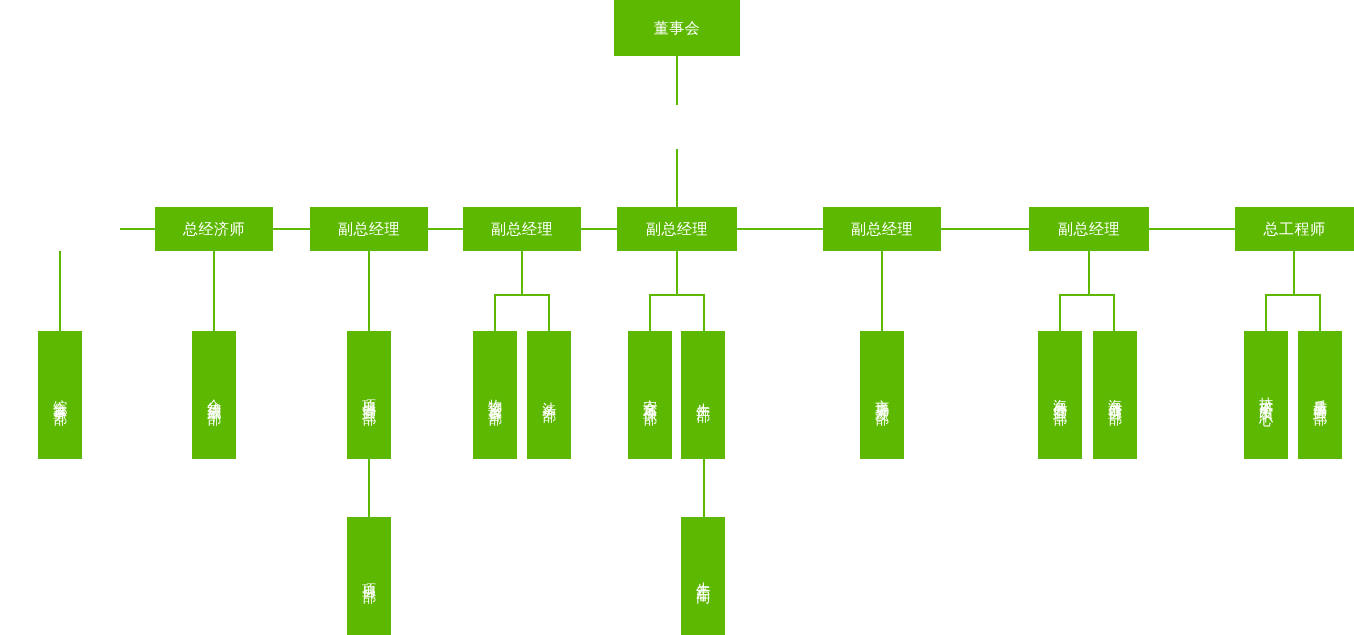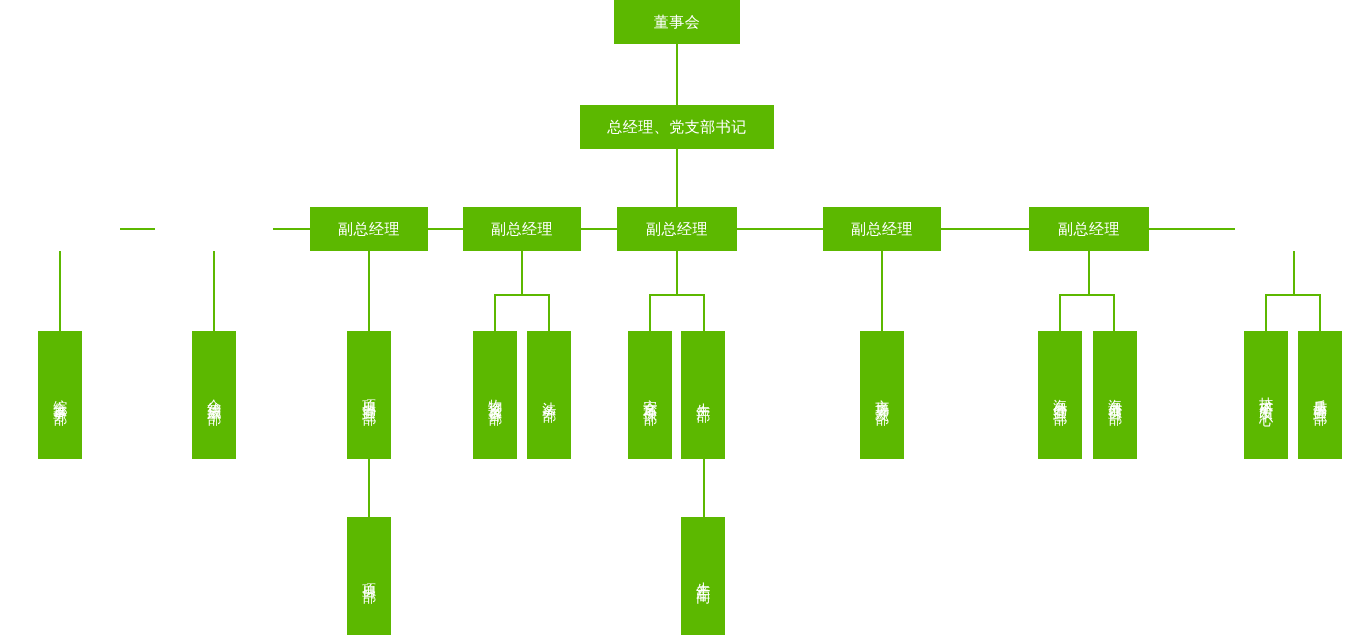--- a/index.html
+++ b/index.html
@@ -91,29 +91,29 @@
 
   <div class="edge v" style="left:1293px; top:251px; height:44px;"></div>
   <div class="edge h" style="left:1265px; top:294px; width:56px;"></div>
   <div class="edge v" style="left:1265px; top:294px; height:37px;"></div>
   <div class="edge v" style="left:1319px; top:294px; height:37px;"></div>
 
   <div class="edge v" style="left:368px; top:459px; height:58px;"></div>
 
   <div class="edge v" style="left:703px; top:459px; height:58px;"></div>
 
-  <div class="node horiz" style="left:614px; top:0px; width:126px; height:44px;">
+  <div class="node horiz" style="left:614px; top:0px; width:126px; height:56px;">
     <span>董事会</span>
   </div>
 
-  <div class="node horiz" style="left:580px; top:105px; width:194px; height:44px;">
-    <span>总经理、党支部书记</span>
-  </div>
 
 
+  <div class="node horiz" style="left:155px; top:207px; width:118px; height:44px;">
+    <span>总经济师</span>
+  </div>
 
   <div class="node horiz" style="left:310px; top:207px; width:118px; height:44px;">
     <span>副总经理</span>
   </div>
 
   <div class="node horiz" style="left:463px; top:207px; width:118px; height:44px;">
     <span>副总经理</span>
   </div>
 
   <div class="node horiz" style="left:617px; top:207px; width:120px; height:44px;">
@@ -121,20 +121,23 @@
   </div>
 
   <div class="node horiz" style="left:823px; top:207px; width:118px; height:44px;">
     <span>副总经理</span>
   </div>
 
   <div class="node horiz" style="left:1029px; top:207px; width:120px; height:44px;">
     <span>副总经理</span>
   </div>
 
+  <div class="node horiz" style="left:1235px; top:207px; width:119px; height:44px;">
+    <span>总工程师</span>
+  </div>
 
   <div class="node vert" style="left:38px; top:331px; width:44px; height:128px;">
     <span>综合事务部</span>
   </div>
 
   <div class="node vert" style="left:192px; top:331px; width:44px; height:128px;">
     <span>合约成本部</span>
   </div>
 
   <div class="node vert" style="left:347px; top:331px; width:44px; height:128px;">

